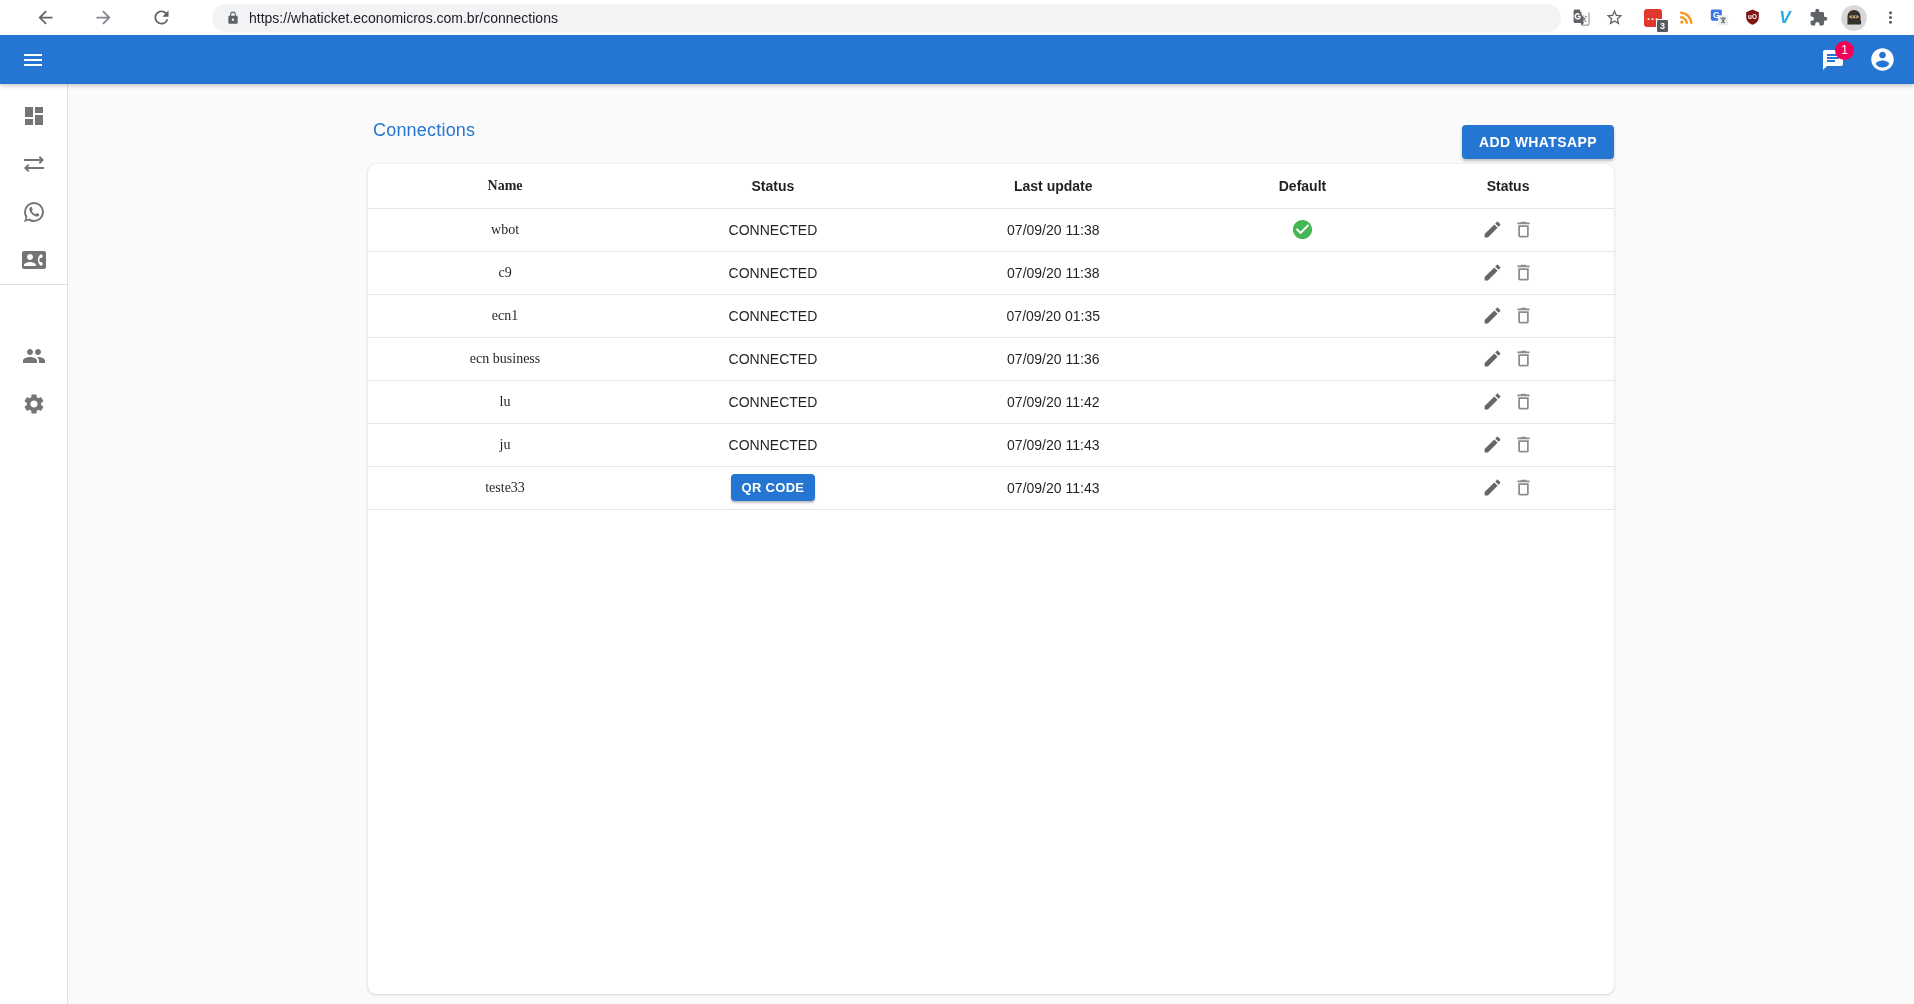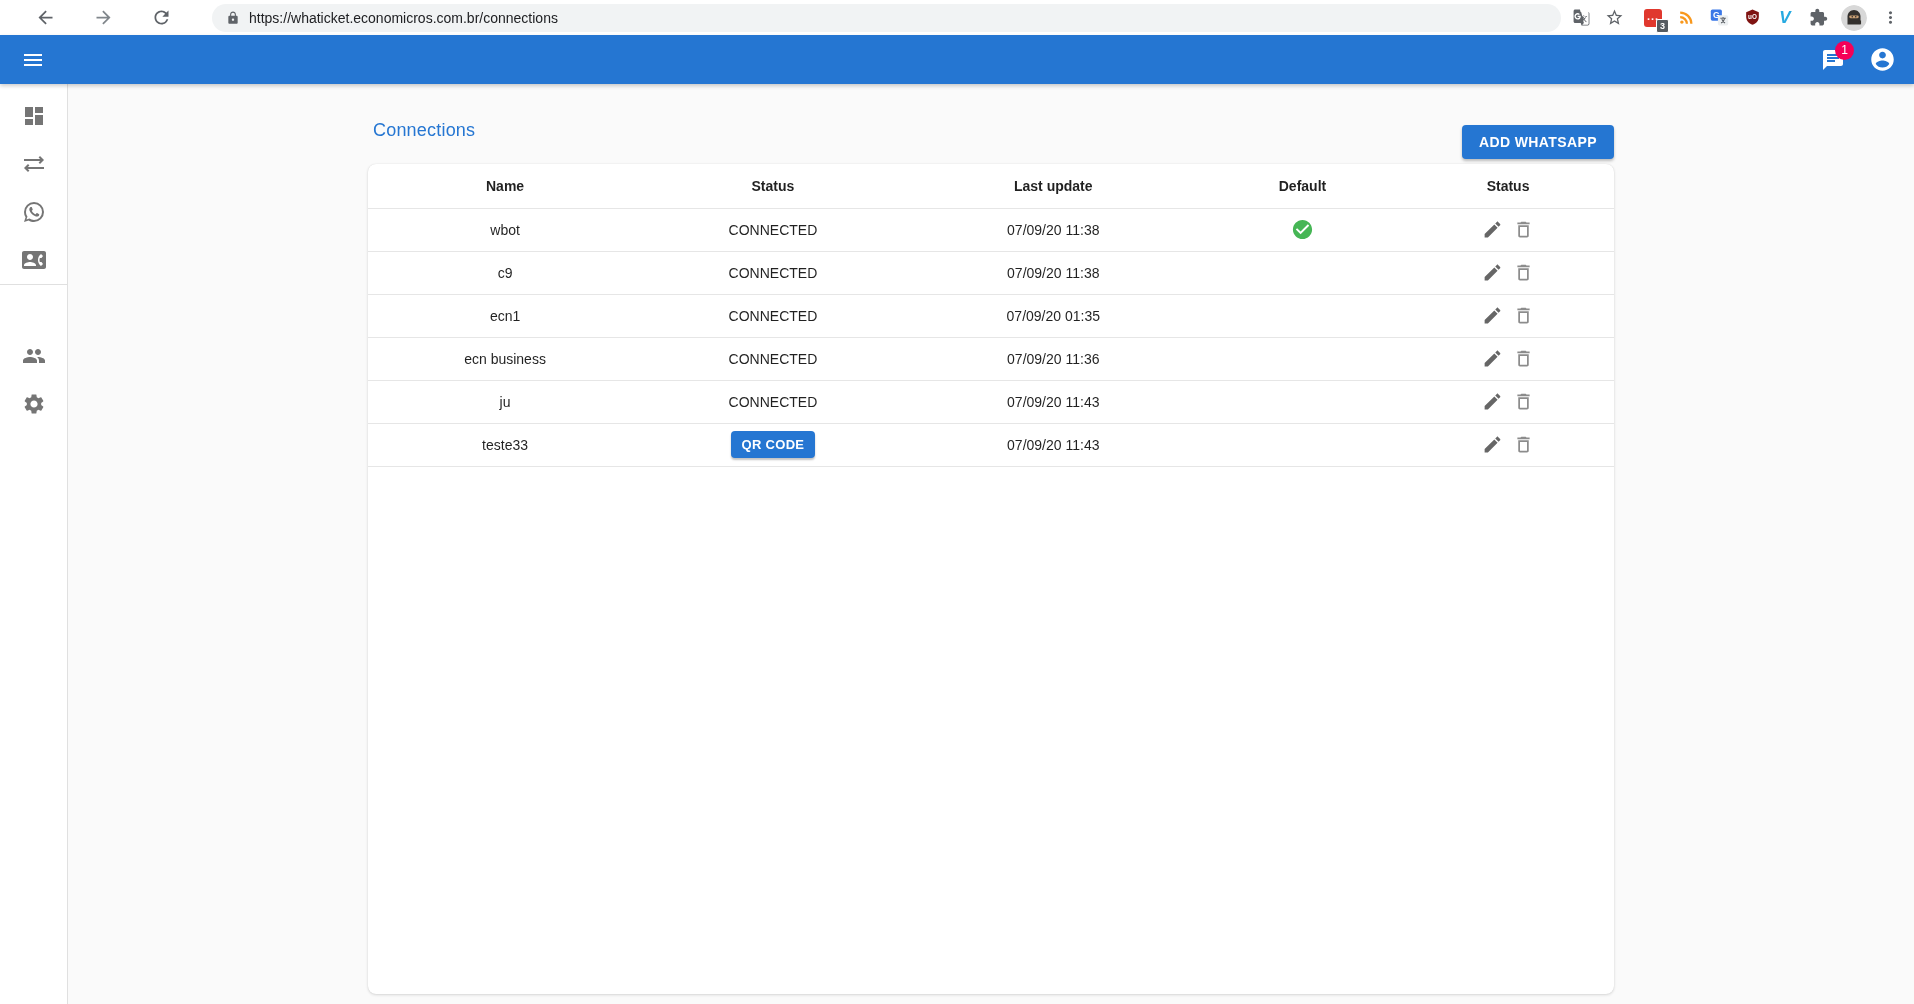--- a/index.html
+++ b/index.html
@@ -63,21 +63,21 @@
     font-size:14px; font-weight:bold; letter-spacing:.4px; padding:9px 17px; cursor:pointer;
     box-shadow:0 2px 3px rgba(0,0,0,.25); font-family:inherit;margin-top:24px; }
 
   
   .card{ background:#fff; border-radius:8px; height:830px;
     box-shadow:0 1px 3px rgba(0,0,0,.14), 0 0 1px rgba(0,0,0,.12); overflow:hidden; }
   table{ width:100%; border-collapse:collapse; font-size:14px; color:rgba(0,0,0,.87); }
   th,td{ height:44px; text-align:center; border-bottom:1px solid #e6e6e6; padding:0; }
   th{ font-weight:bold; }
   td{ height:43px; }
-  th:nth-child(1),td:nth-child(1){ width:22%; }
+  th:nth-child(1),td:nth-child(1){ width:22%;font-family:Liberation Serif, serif; }
   th:nth-child(2),td:nth-child(2){ width:21%; }
   th:nth-child(3),td:nth-child(3){ width:24%; }
   th:nth-child(4),td:nth-child(4){ width:16%; }
   th:nth-child(5),td:nth-child(5){ width:17%; }
   .qr-button{ background:var(--primary); color:#fff; border:none; border-radius:4px;
     font-size:13px; font-weight:bold; letter-spacing:.3px; padding:6px 11px; cursor:pointer;
     box-shadow:0 2px 2px rgba(0,0,0,.24); font-family:inherit; }
   .check-wrap svg{ width:23px; height:23px; color:var(--success); vertical-align:middle;}
   .icon-btn{ background:transparent; border:none; cursor:pointer; padding:3px; }
   .icon-btn svg{ width:21px; height:21px; vertical-align:middle; }
@@ -340,20 +340,43 @@
                     </svg>
       </button>
       <button class="icon-btn del">
         <svg viewBox="0 0 24 24" fill="currentColor">
                       <path d="M6 19c0 1.1.9 2 2 2h8c1.1 0 2-.9 2-2V7H6v12zM8 9h8v10H8V9zm7.5-5-1-1h-5l-1 1H5v2h14V4z"></path>
                     </svg>
       </button>
     </td>
   </tr>
 
+  <tr>
+    <td><span>lu</span></td>
+    <td>
+      <span>CONNECTED</span>
+      
+    </td>
+    <td><span>07/09/20 11:42</span></td>
+    <td>
+      
+    </td>
+    <td>
+      <button class="icon-btn edit">
+        <svg viewBox="0 0 24 24" fill="currentColor">
+                      <path d="M3 17.25V21h3.75L17.81 9.94l-3.75-3.75L3 17.25zM20.71 7.04c.39-.39.39-1.02 0-1.41l-2.34-2.34c-.39-.39-1.02-.39-1.41 0l-1.83 1.83 3.75 3.75 1.83-1.83z"></path>
+                    </svg>
+      </button>
+      <button class="icon-btn del">
+        <svg viewBox="0 0 24 24" fill="currentColor">
+                      <path d="M6 19c0 1.1.9 2 2 2h8c1.1 0 2-.9 2-2V7H6v12zM8 9h8v10H8V9zm7.5-5-1-1h-5l-1 1H5v2h14V4z"></path>
+                    </svg>
+      </button>
+    </td>
+  </tr>
 
   <tr>
     <td><span>ju</span></td>
     <td>
       <span>CONNECTED</span>
       
     </td>
     <td><span>07/09/20 11:43</span></td>
     <td>
       

